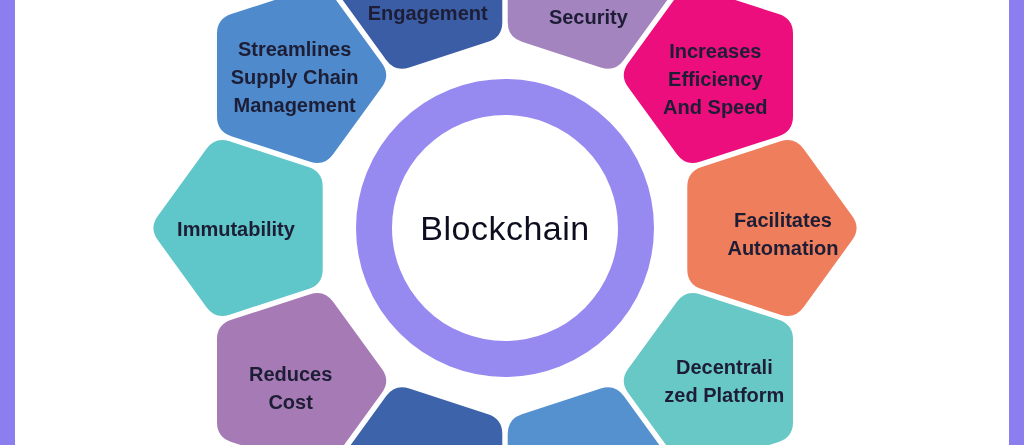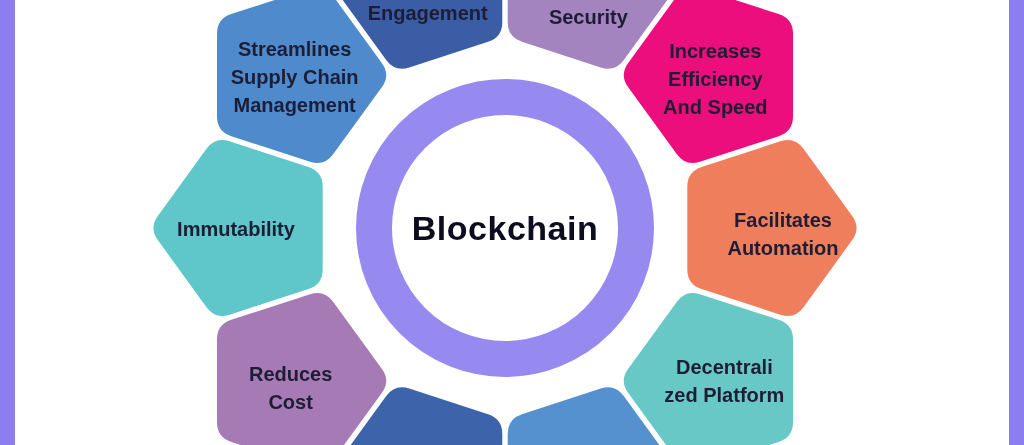--- a/index.html
+++ b/index.html
@@ -13,21 +13,21 @@
   .stage { position: absolute; inset: 0; }
   .bar { position: absolute; top: 0; bottom: 0; width: 15px; }
   .bar.left { left: 0; }
   .bar.right { right: 0; }
   #diagram { position: absolute; left: 0; top: 0; }
   .center-label {
     position: absolute;
     left: 505px; top: 228px;
     transform: translate(-50%, -50%);
     font-size: 34px;
-    font-weight: 700;
+    font-weight: 400;
     letter-spacing: 0.5px;
     white-space: nowrap;
   }
   svg text {
     font-family: "Liberation Sans", sans-serif;
     font-weight: 700;
     text-anchor: middle;
   }
 </style>
 </head>

